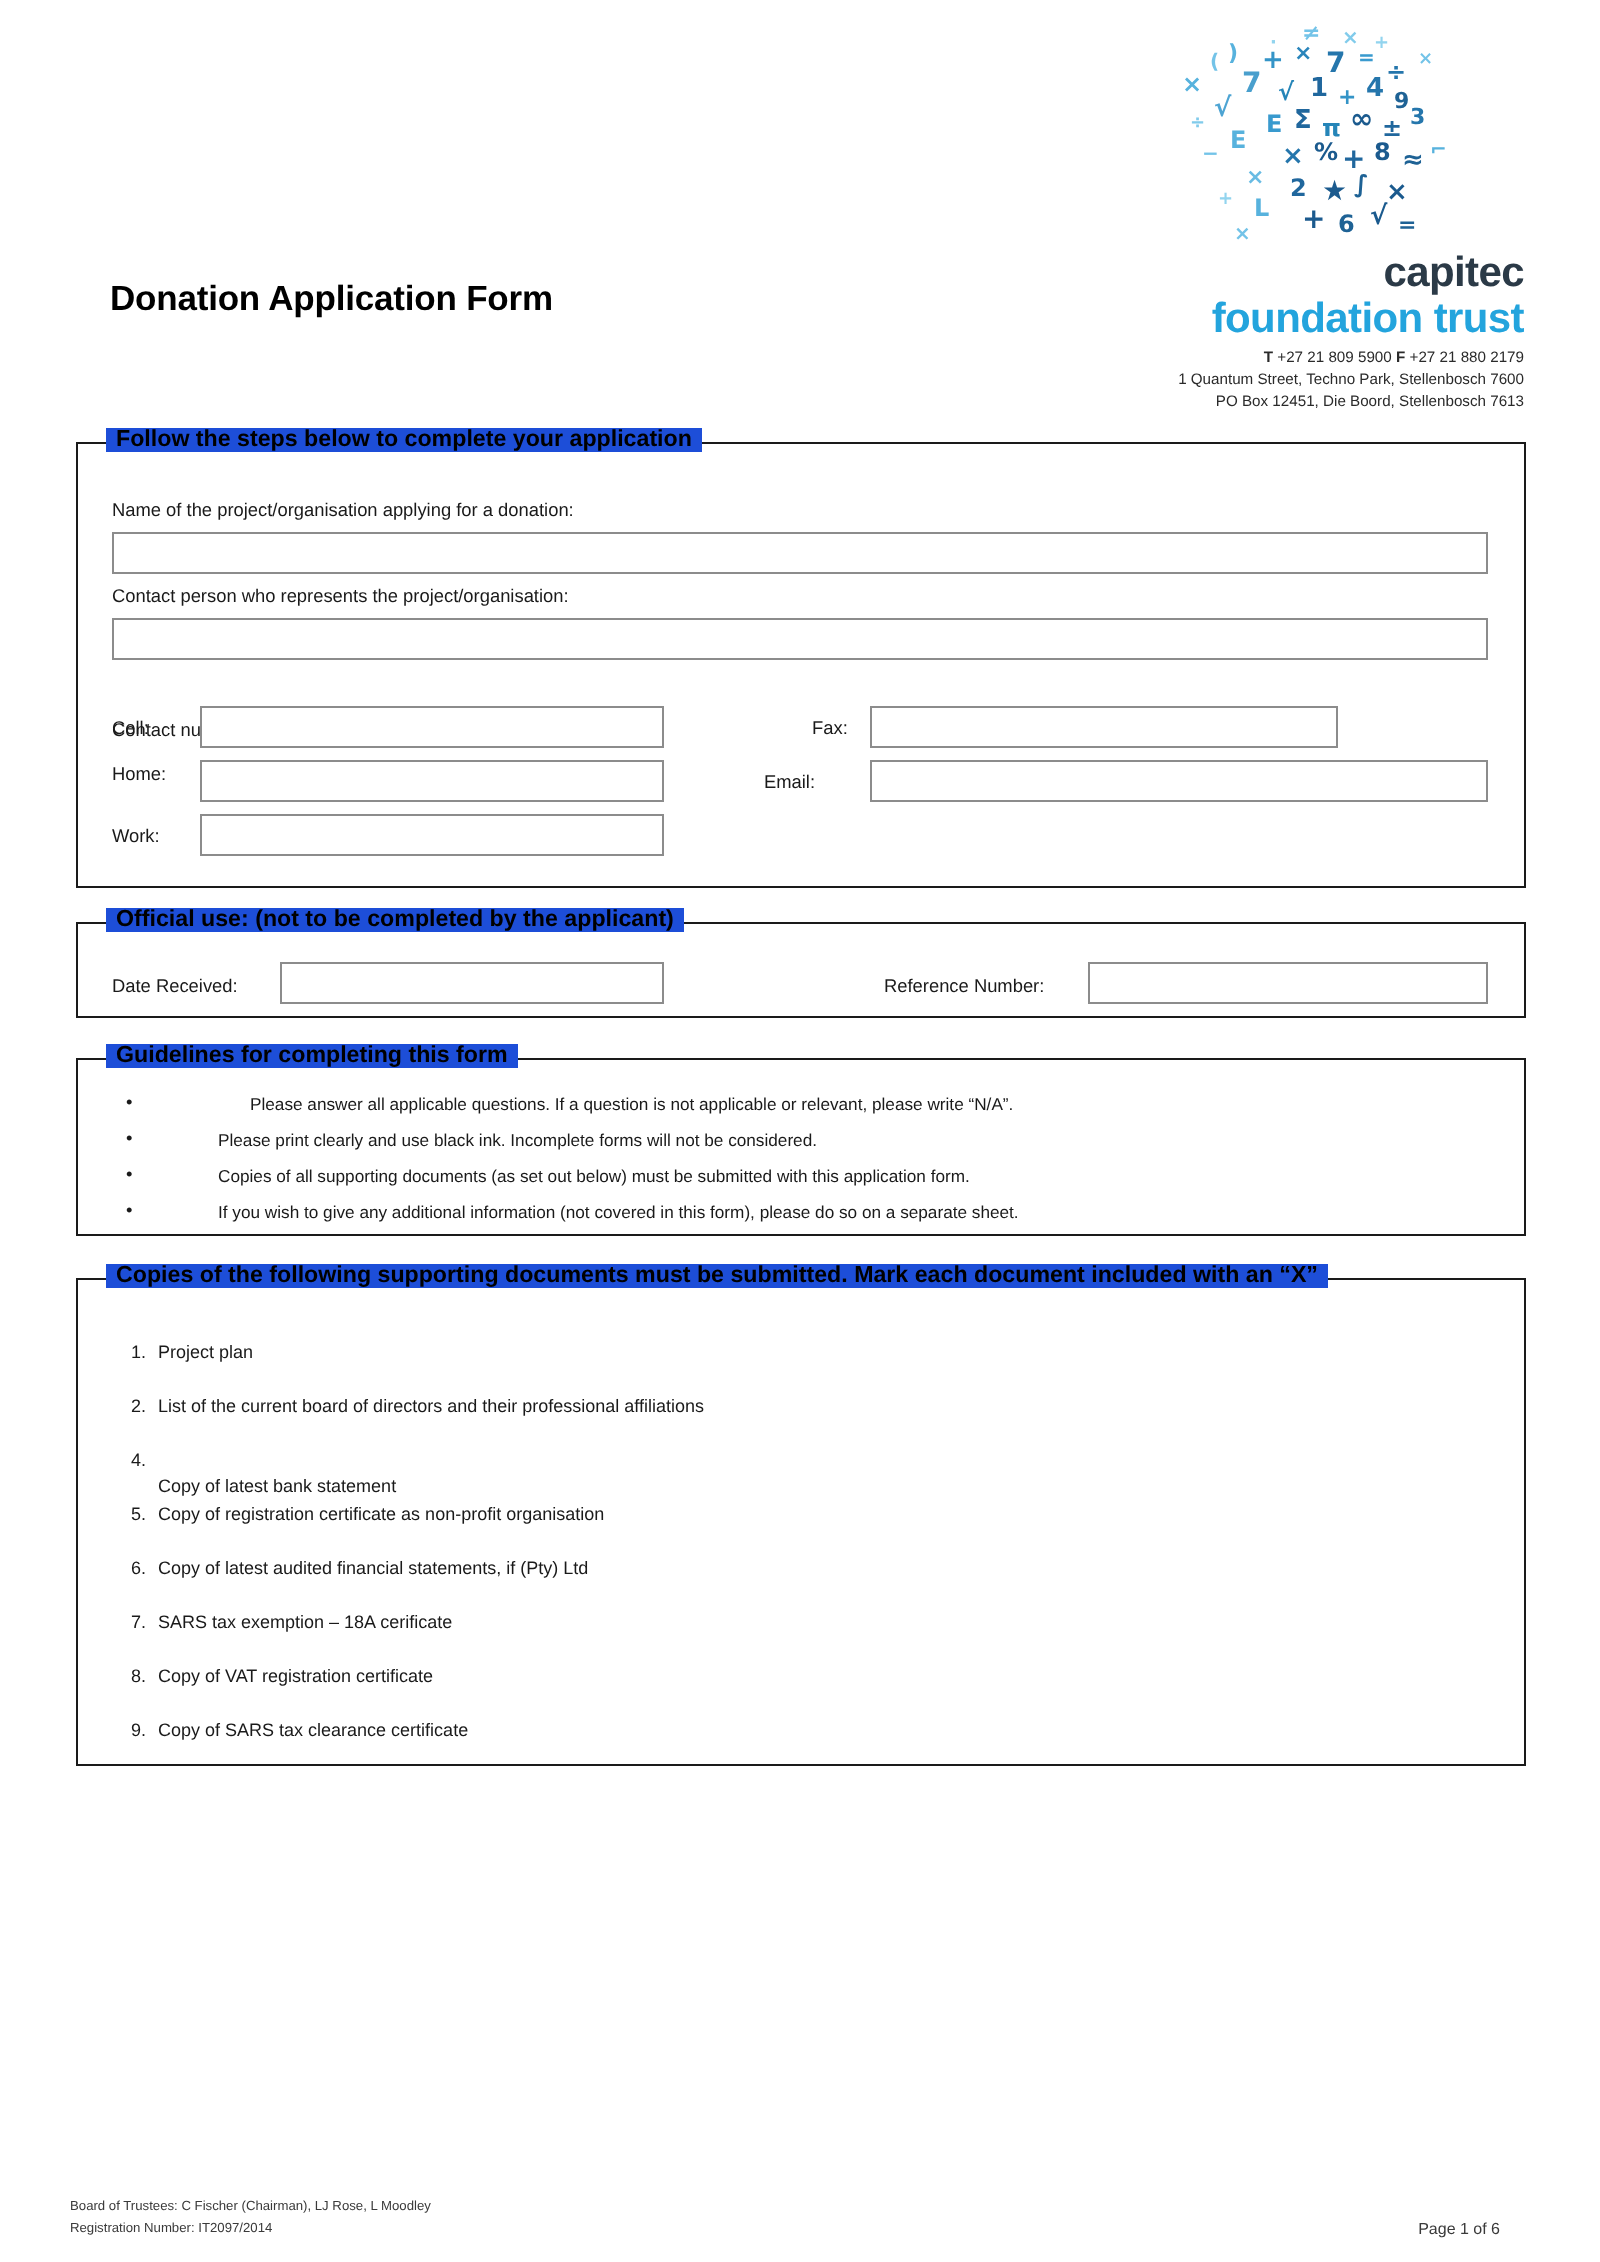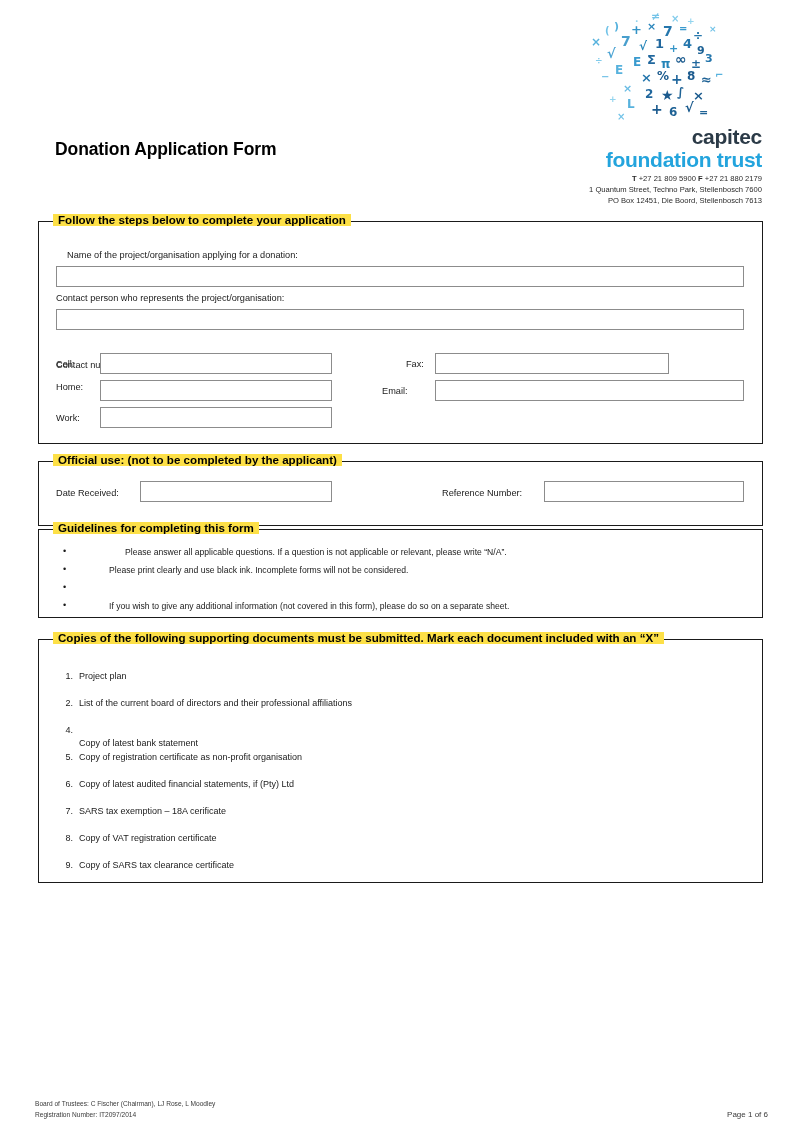--- a/index.html
+++ b/index.html
@@ -89,21 +89,21 @@
   
   .fs {
     position: absolute;
     border: 1px solid #1a1a1a;
     box-sizing: border-box;
   }
   .fs-legend {
     position: absolute;
     top: -8px;
     left: 14px;
-    background: #fde047;
+    background: #1d4ed8;
     padding: 0 5px;
     font-size: 11.6px;
     font-weight: bold;
     color: #000;
     white-space: nowrap;
     line-height: 1;
   }
 
   .lbl {
     position: absolute;
@@ -150,21 +150,21 @@
   .footer-left {
     position: absolute;
     left: 35px;
     top: 1099px;
     font-size: 6.6px;
     line-height: 1.62;
     color: #3a3a3a;
   }
   .footer-right {
     position: absolute;
-    right: 32px;
+    right: 50px;
     top: 1110px;
     font-size: 8px;
     color: #3a3a3a;
     padding-left: 18px;
   }
 </style>
 </head>
 <body>
 
 <div class="page">
@@ -254,21 +254,21 @@
         <span>+27 21 880 2179</span>
       </div>
       <div>1 Quantum Street, Techno Park, Stellenbosch 7600</div>
       <div>PO Box 12451, Die Boord, Stellenbosch 7613</div>
     </div>
   </div>
 
   <div class="fs" style="left:38px; top:221px; width:725px; height:223px;">
     <div class="fs-legend">Follow the steps below to complete your application</div>
 
-    <div class="lbl" style="left:17px; top:28px;margin-left:11px;">Name of the project/organisation applying for a donation:</div>
+    <div class="lbl" style="left:17px; top:28px;">Name of the project/organisation applying for a donation:</div>
     <input class="box" type="text" style="left: 17px; top: 44px; width: 688px; height: 21px; font-size: 10px; padding: 0px 4px;" value="">
 
     <div class="lbl" style="left:17px; top:71px;">Contact person who represents the project/organisation:</div>
     <input class="box" type="text" style="left: 17px; top: 87px; width: 688px; height: 21px; font-size: 10px; padding: 0px 4px;" value="">
 
     <div class="lbl" style="left:17px; top:114px;margin-top:24px;">Contact numbers of person above:</div>
 
     <div class="lbl" style="left:17px; top:137px;">Cell:</div>
     <input class="box" type="text" style="left: 61px; top: 131px; width: 232px; height: 21px; font-size: 10px; padding: 0px 4px;" value="">
 
@@ -278,40 +278,41 @@
     <div class="lbl" style="left:17px; top:191px;">Work:</div>
     <input class="box" type="text" style="left: 61px; top: 185px; width: 232px; height: 21px; font-size: 10px; padding: 0px 4px;" value="">
 
     <div class="lbl" style="left:343px; top:137px;padding-left:24px;">Fax:</div>
     <input class="box" type="text" style="left: 396px; top: 131px; width: 234px; height: 21px; font-size: 10px; padding: 0px 4px;" value="">
 
     <div class="lbl" style="left:343px; top:164px;">Email:</div>
     <input class="box" type="text" style="left: 396px; top: 158px; width: 309px; height: 21px; font-size: 10px; padding: 0px 4px;" value="">
   </div>
 
-  <div class="fs" style="left:38px; top:461px; width:725px; height:65px;">
+  <div class="fs" style="left:38px; top:461px; width:725px; height:48px;">
     <div class="fs-legend">Official use: (not to be completed by the applicant)</div>
 
     <div class="lbl" style="left:17px; top:26px;">Date Received:</div>
     <input class="box" type="text" style="left: 101px; top: 19px; width: 192px; height: 21px; font-size: 10px; padding: 0px 4px;" value="">
 
     <div class="lbl" style="left:403px; top:26px;">Reference Number:</div>
     <input class="box" type="text" style="left: 505px; top: 19px; width: 200px; height: 21px; font-size: 10px; padding: 0px 4px;" value="">
   </div>
 
   <div class="fs" style="left:38px; top:529px; width:725px; height:89px;">
     <div class="fs-legend">Guidelines for completing this form</div>
 
     <span class="bullet-dot" style="left:24px; top:16px;">•</span>
     <span class="bullet-txt" style="left:86px; top:17px;">Please answer all applicable questions. If a question is not applicable or relevant, please write “N/A”.</span>
 
     <span class="bullet-dot" style="left:24px; top:34px;">•</span>
     <span class="bullet-txt" style="left:70px; top:35px;">Please print clearly and use black ink. Incomplete forms will not be considered.</span>
 
     <span class="bullet-dot" style="left:24px; top:52px;">•</span>
+    <span class="bullet-txt" style="left:70px; top:53px;">Copies of all supporting documents (as set out below) must be submitted with this application form.</span>
 
     <span class="bullet-dot" style="left:24px; top:70px;">•</span>
     <span class="bullet-txt" style="left:70px; top:71px;">If you wish to give any additional information (not covered in this form), please do so on a separate sheet.</span>
   </div>
 
   <div class="fs" style="left:38px; top:639px; width:725px; height:244px;">
     <div class="fs-legend">Copies of the following supporting documents must be submitted. Mark each document included with an “X”</div>
 
     <span class="li-num" style="left:18px; top:31px;">1.</span>
     <span class="li-txt" style="left:40px; top:31px;">Project plan</span>

